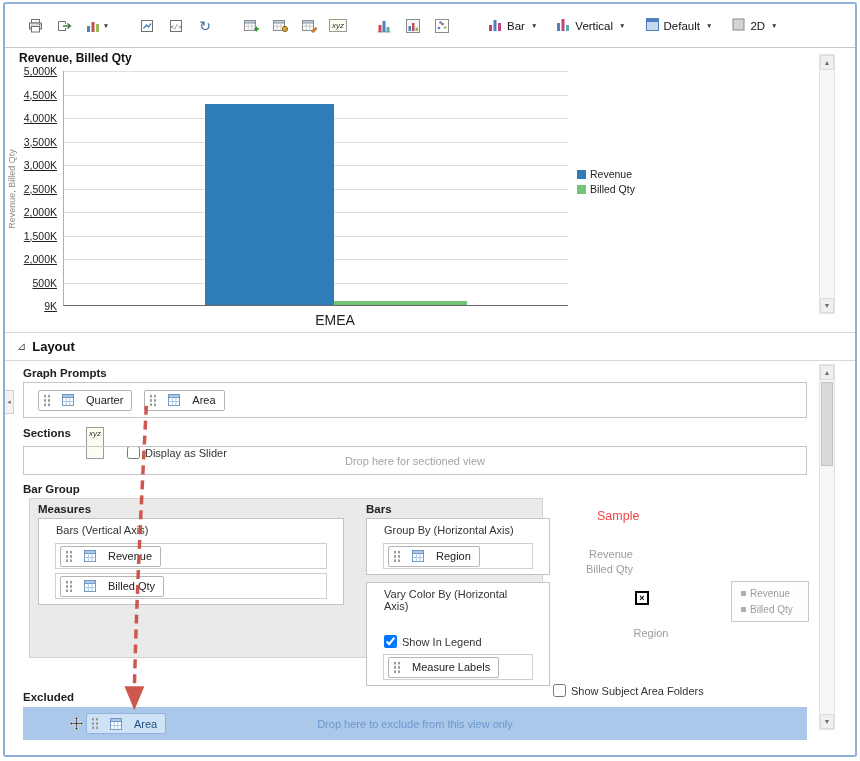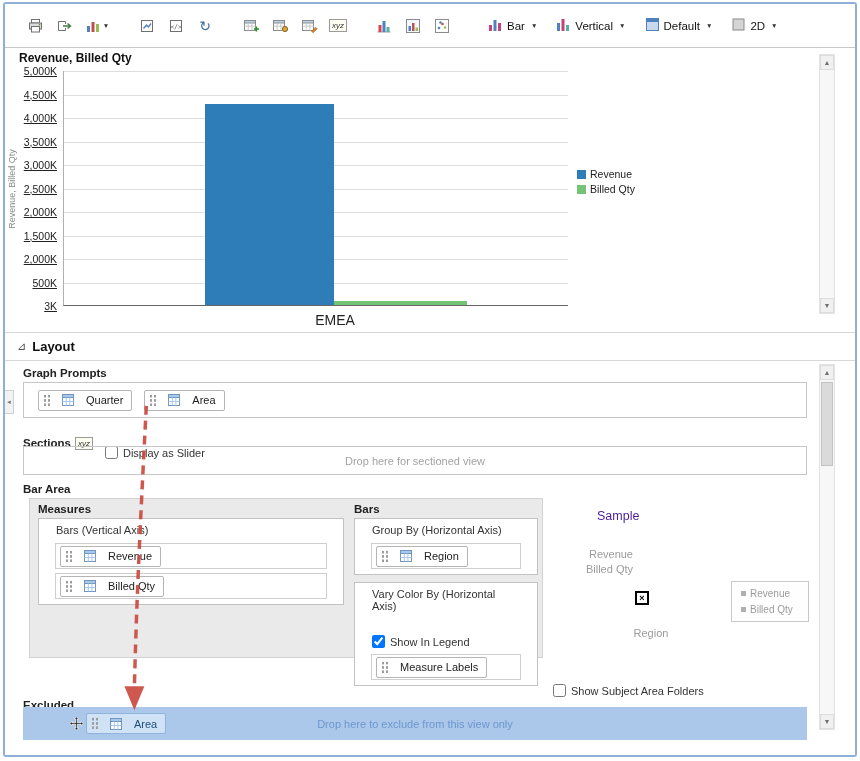--- a/index.html
+++ b/index.html
@@ -35,51 +35,51 @@
   
   .layout-bar { position:absolute; top:328px; left:0; right:0; height:29px; border-top:1px solid #d8d8d8; border-bottom:1px solid #d8d8d8; display:flex; align-items:center; padding-left:12px; gap:6px; background:#fff; }
   .tri { font-size:11px; color:#555; cursor:pointer; }
   .layout-title { font-weight:bold; font-size:13px; color:#111; }
 
   
   .layout-region { position:absolute; top:357px; left:0; right:0; bottom:0; background:#fff; }
   .sec-label { font-weight:bold; font-size:11.5px; color:#222; }
   .gp-label { position:absolute; left:18px; top:6px; }
   .gp-box { position:absolute; left:18px; right:48px; top:21px; height:36px; border:1px solid #c6c6c6; display:flex; align-items:center; gap:12px; padding-left:14px; }
-  .sections-row { position:absolute; left:18px; top:66px; display:flex; align-items:center; gap:4px; }
+  .sections-row { position:absolute; left:18px; top:66px; display:flex; gap:15px; }
   .sections-drop { position:absolute; left:18px; right:48px; top:85px; height:29px; border:1px solid #c6c6c6; display:flex; align-items:center; justify-content:center; color:#a3a3a3; }
   .bg-label { position:absolute; left:18px; top:122px; }
   .bg-panel { position:absolute; left:24px; top:137px; width:514px; height:160px; background:#eaeaea; border:1px solid #d2d2d2; }
   .measures { position:absolute; left:8px; top:4px; width:306px; }
-  .bars-panel { position:absolute; left:324px; top:4px; width:184px; }
+  .bars-panel { position:absolute; left:336px; top:4px; width:184px; }
   .panel-h { font-weight:bold; font-size:11.5px; color:#222; margin-bottom:3px; }
   .wbox { background:#fff; border:1px solid #c2c2c2; padding:3px 16px 5px; }
   .wbox + .wbox { margin-top:7px; }
   .wbox-title { color:#333; padding:2px 1px 3px; }
   .slot { border:1px solid #cfcfcf; background:#fff; height:26px; display:flex; align-items:center; padding-left:4px; margin-top:4px; }
   .cb-row { display:flex; align-items:center; gap:5px; cursor:pointer;margin-top:19px; }
   input[type=checkbox] { width:13px; height:13px; margin:0; cursor:pointer; }
 
   
   .pill { display:inline-flex; align-items:center; gap:12px; height:21px; padding:0 8px 0 4px; background:#fff; border:1px solid #b5b5b5; border-radius:2px; cursor:move; }
   .grip { width:7px; height:13px; background-image:radial-gradient(circle, #9b9b9b 1px, transparent 1.3px); background-size:4px 4.3px; }
   .pill-label { font-size:11px; color:#222; white-space:nowrap; }
 
   
   .sample { position:absolute; left:558px; top:140px; width:256px; height:168px; }
-  .sample-title { position:absolute; left:34px; top:8px; color:#4c1d95; font-size:12.5px; }
+  .sample-title { position:absolute; left:34px; top:8px; color:#ef4444; font-size:12.5px; }
   .sample-measures { position:absolute; left:4px; top:46px; width:66px; text-align:right; color:#9b9b9b; line-height:15px; }
   .sample-x { position:absolute; left:72px; top:90px; width:14px; height:14px; border:2px solid #000; display:flex; align-items:center; justify-content:center; font-size:9px; font-weight:bold; color:#000; }
   .sample-axis { position:absolute; left:58px; top:126px; width:60px; text-align:center; color:#9b9b9b; }
   .sample-legend { position:absolute; left:168px; top:80px; width:78px; border:1px solid #c9c9c9; background:#fefefe; padding:6px 4px; display:flex; flex-direction:column; gap:5px; color:#9b9b9b; font-size:10px; }
   .sl-item { display:flex; align-items:center; gap:4px; padding-left:5px; }
   .sl-sq { width:5px; height:5px; background:#b0b0b0; flex:0 0 auto; }
 
   .saf-row { position:absolute; left:548px; top:304px; }
-  .excl-label { position:absolute; left:18px; top:338px;text-decoration:underline; }
+  .excl-label { position:absolute; left:18px; top:330px; }
   .excl-zone { position:absolute; left:18px; right:48px; top:346px; height:33px; background:#abc8ea; display:flex; align-items:center; justify-content:center; color:#6d97cd; }
   .excl-drag { position:absolute; left:46px; top:6px; display:flex; align-items:center; gap:2px; }
   .excl-pill { background:#cfe2f6; border:1px solid #8fb3da; }
   .excl-pill .pill-label { color:#1f4e79; }
 
   
   .sb { position:absolute; width:16px; right:20px; background:#f7f7f7; border:1px solid #e3e3e3; }
   .sb1 { top:50px; height:260px; }
   .sb2 { top:360px; height:366px; }
   .sb-btn { position:absolute; left:0; right:0; height:15px; background:#f0f0f0; border:1px solid #dcdcdc; display:flex; align-items:center; justify-content:center; font-size:7px; color:#707070; cursor:pointer; }
@@ -235,21 +235,21 @@
         <div class="ytick">5,000K</div>
         <div class="ytick">4,500K</div>
         <div class="ytick">4,000K</div>
         <div class="ytick">3,500K</div>
         <div class="ytick">3,000K</div>
         <div class="ytick">2,500K</div>
         <div class="ytick">2,000K</div>
         <div class="ytick">1,500K</div>
         <div class="ytick">2,000K</div>
         <div class="ytick">500K</div>
-        <div class="ytick">3K</div>
+        <div class="ytick">9K</div>
       </div>
     <div class="chart-plot">
       <div class="chart-bar bar-0" style="height: 86%; background: rgb(47, 125, 184);"></div>
       <div class="chart-bar bar-1" style="height: 1.6%; background: rgb(116, 196, 118);"></div>
     </div>
     <div class="x-cat">EMEA</div>
     <div class="chart-legend">
       <div class="legend-item">
           <span class="legend-swatch" style="background: rgb(47, 125, 184);"></span>
           <span>Revenue</span>
@@ -295,21 +295,21 @@
       <span class="xyz-ic">xyz</span>
       <label class="cb-row" style="margin-left:8px;">
         <input type="checkbox" style="">
         <span>Display as Slider</span>
       </label>
     </div>
     <div class="sections-drop">
       <span>Drop here for sectioned view</span>
     </div>
 
-    <div class="bg-label sec-label">Bar Area</div>
+    <div class="bg-label sec-label">Bar Group</div>
     <div class="bg-panel">
       <div class="measures">
         <div class="panel-h">Measures</div>
         <div class="wbox">
           <div class="wbox-title">Bars (Vertical Axis)</div>
           <div class="slot">
             <span class="pill">
               <span class="grip"></span>
               <svg width="12" height="12" viewBox="0 0 12 12">
                   <rect x="0.5" y="0.5" width="11" height="11" fill="#fff" stroke="#7096c0"></rect>

